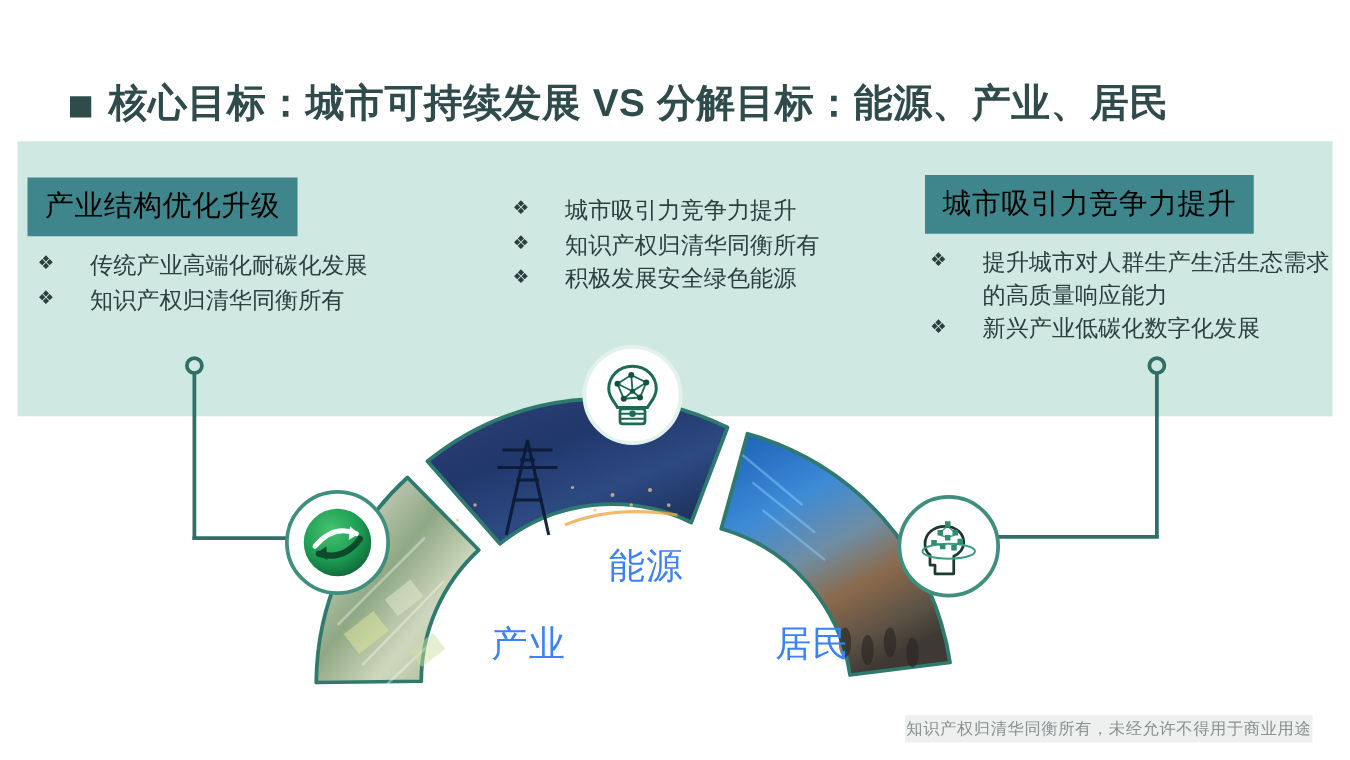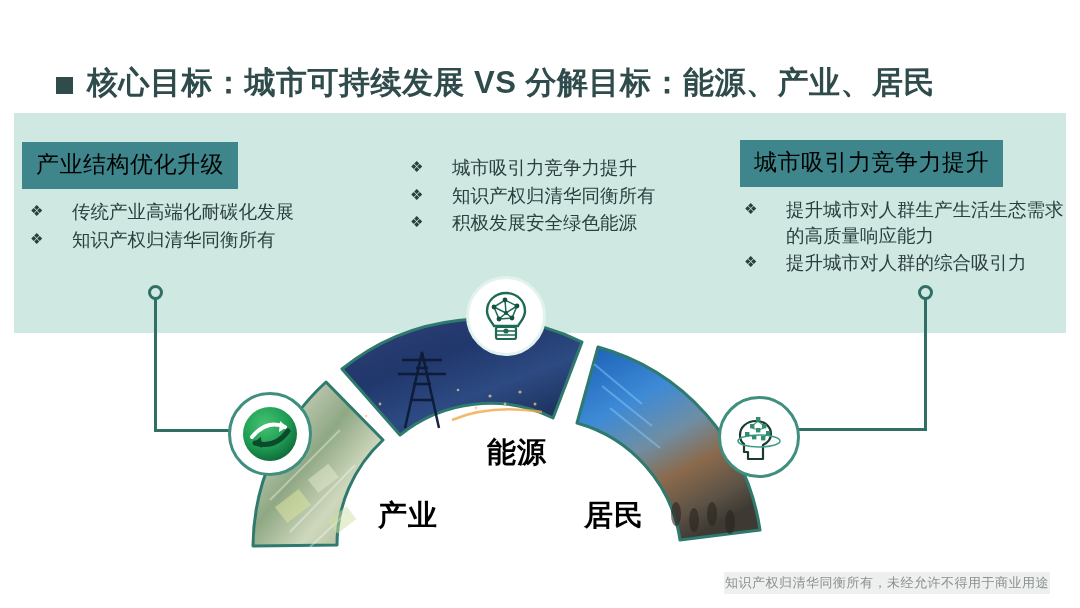--- a/index.html
+++ b/index.html
@@ -123,27 +123,27 @@
     left: 190px;
     top: 300px;
     width: 700px;
     height: 300px;
   }
   #arc-svg { display: block; }
 
   .arc-label {
     position: absolute;
     font-size: 29px;
-    font-weight: bold;
-    color: #000000;
+    font-weight: normal;
+    color: #3b82f6;
     letter-spacing: 1px;
   }
-  #label-industry { left: 378px; top: 496px; }
+  #label-industry { left: 393px; top: 496px; }
   #label-energy   { left: 487px; top: 433px; }
-  #label-resident { left: 584px; top: 496px; }
+  #label-resident { left: 620px; top: 496px; }
 
   
   .badge {
     position: absolute;
     border-radius: 50%;
     background: #ffffff;
     border: 3px solid #3f8f7f;
     box-sizing: border-box;
     display: flex;
     align-items: center;
@@ -211,21 +211,21 @@
 
   <div class="card" id="card-city">
     <div class="card-header">城市吸引力竞争力提升</div>
     <ul class="card-list">
       <li>
         <span class="bullet-mark">❖</span>
         <span class="li-text">提升城市对人群生产生活生态需求的高质量响应能力</span>
       </li>
       <li>
         <span class="bullet-mark">❖</span>
-        <span class="li-text">提升城市对人群的综合吸引力</span>
+        <span class="li-text">新兴产业低碳化数字化发展</span>
       </li>
     </ul>
   </div>
 
   <div class="connector">
     <div class="conn-dot" style="left:148px; top:285px;"></div>
     <div class="conn-line-v" style="left:154px; top:298px; height:134px;"></div>
     <div class="conn-line-h" style="left:154px; top:429px; width:98px;"></div>
   </div>
 

